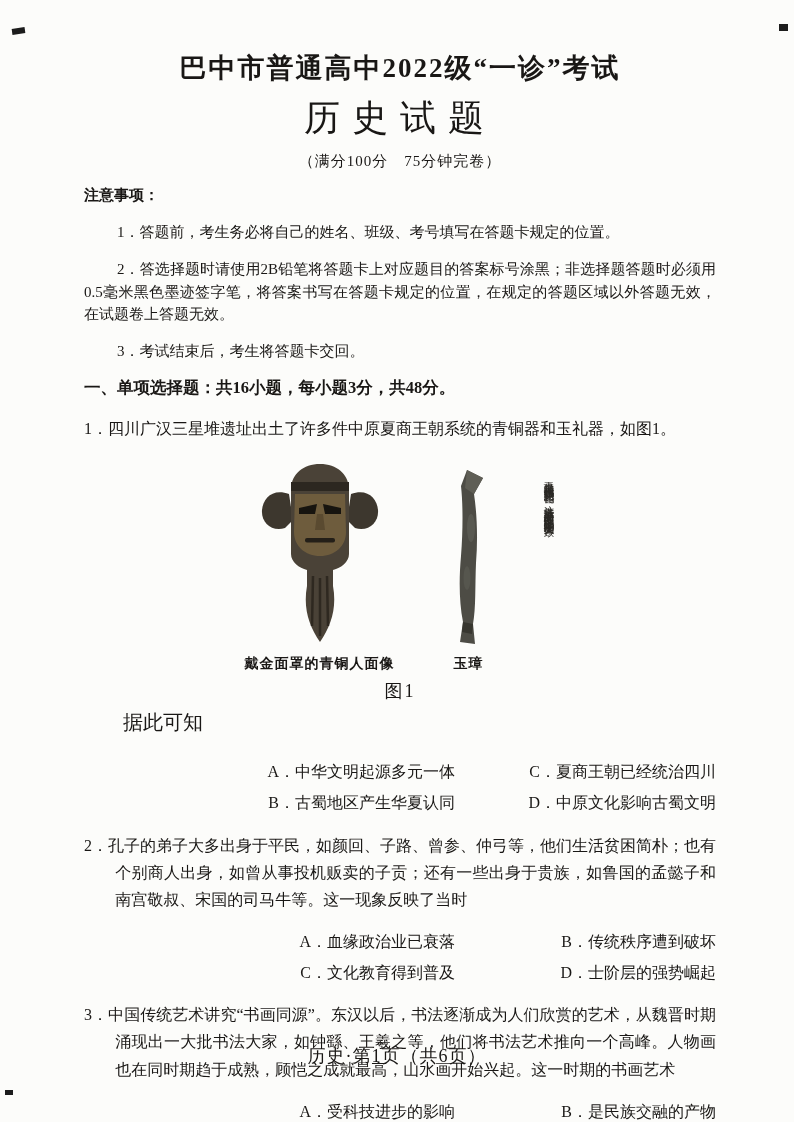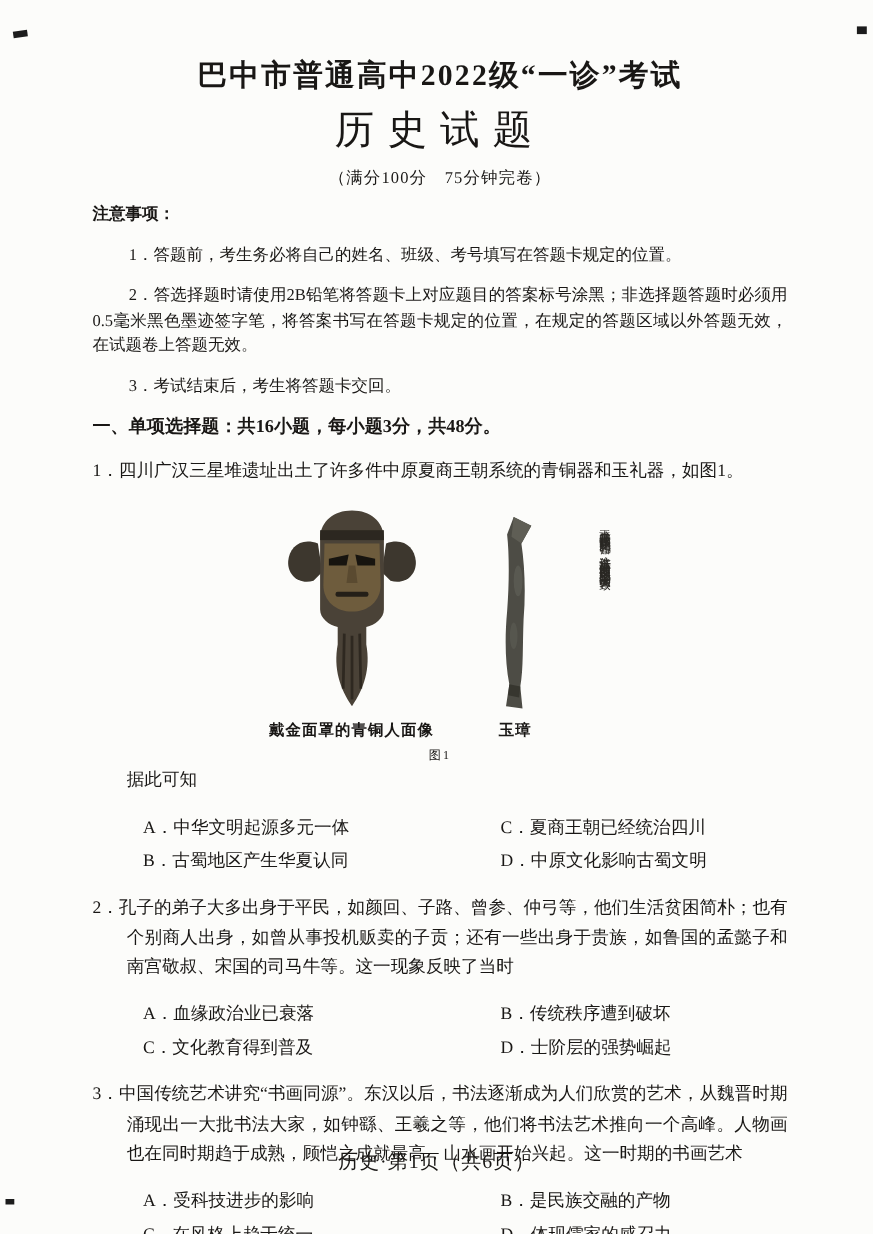--- a/index.html
+++ b/index.html
@@ -29,26 +29,26 @@
 
   .figure{margin-top:6px;}
   .fig-row{display:flex;justify-content:center;align-items:flex-end;gap:52px;}
   .fig-col{display:flex;flex-direction:column;align-items:center;gap:9px;}
   .caption{font-size:14px;font-weight:700;letter-spacing:1px;}
   .jade-note{
     writing-mode:vertical-rl;text-orientation:upright;height:158px;
     font-size:10.5px;line-height:13px;letter-spacing:1px;
     margin-bottom:42px;color:#2a2824;
   }
-  .fig-label{text-align:center;font-size:11px;margin-top:6px;letter-spacing:2px;}
+  .fig-label{text-align:center;font-size:18px;margin-top:6px;letter-spacing:2px;}
 
-  .stem{font-size:16px;line-height:1.7;padding-left:1.95em;margin-top:2px;}
+  .stem{font-size:20px;line-height:1.7;padding-left:1.95em;margin-top:2px;}
   .options{
     display:grid;grid-template-columns:325px 1fr;row-gap:5px;
-    padding-left:46px;font-size:16px;line-height:1.6;margin-top:4px;
+    padding-left:46px;font-size:16px;line-height:1.6;margin-top:4px;text-align:right;
   }
 
   .footer{
     position:absolute;left:0;right:0;bottom:54px;text-align:center;
     font-size:18px;letter-spacing:1px;
   }
 </style>
 </head>
 <body>
 

